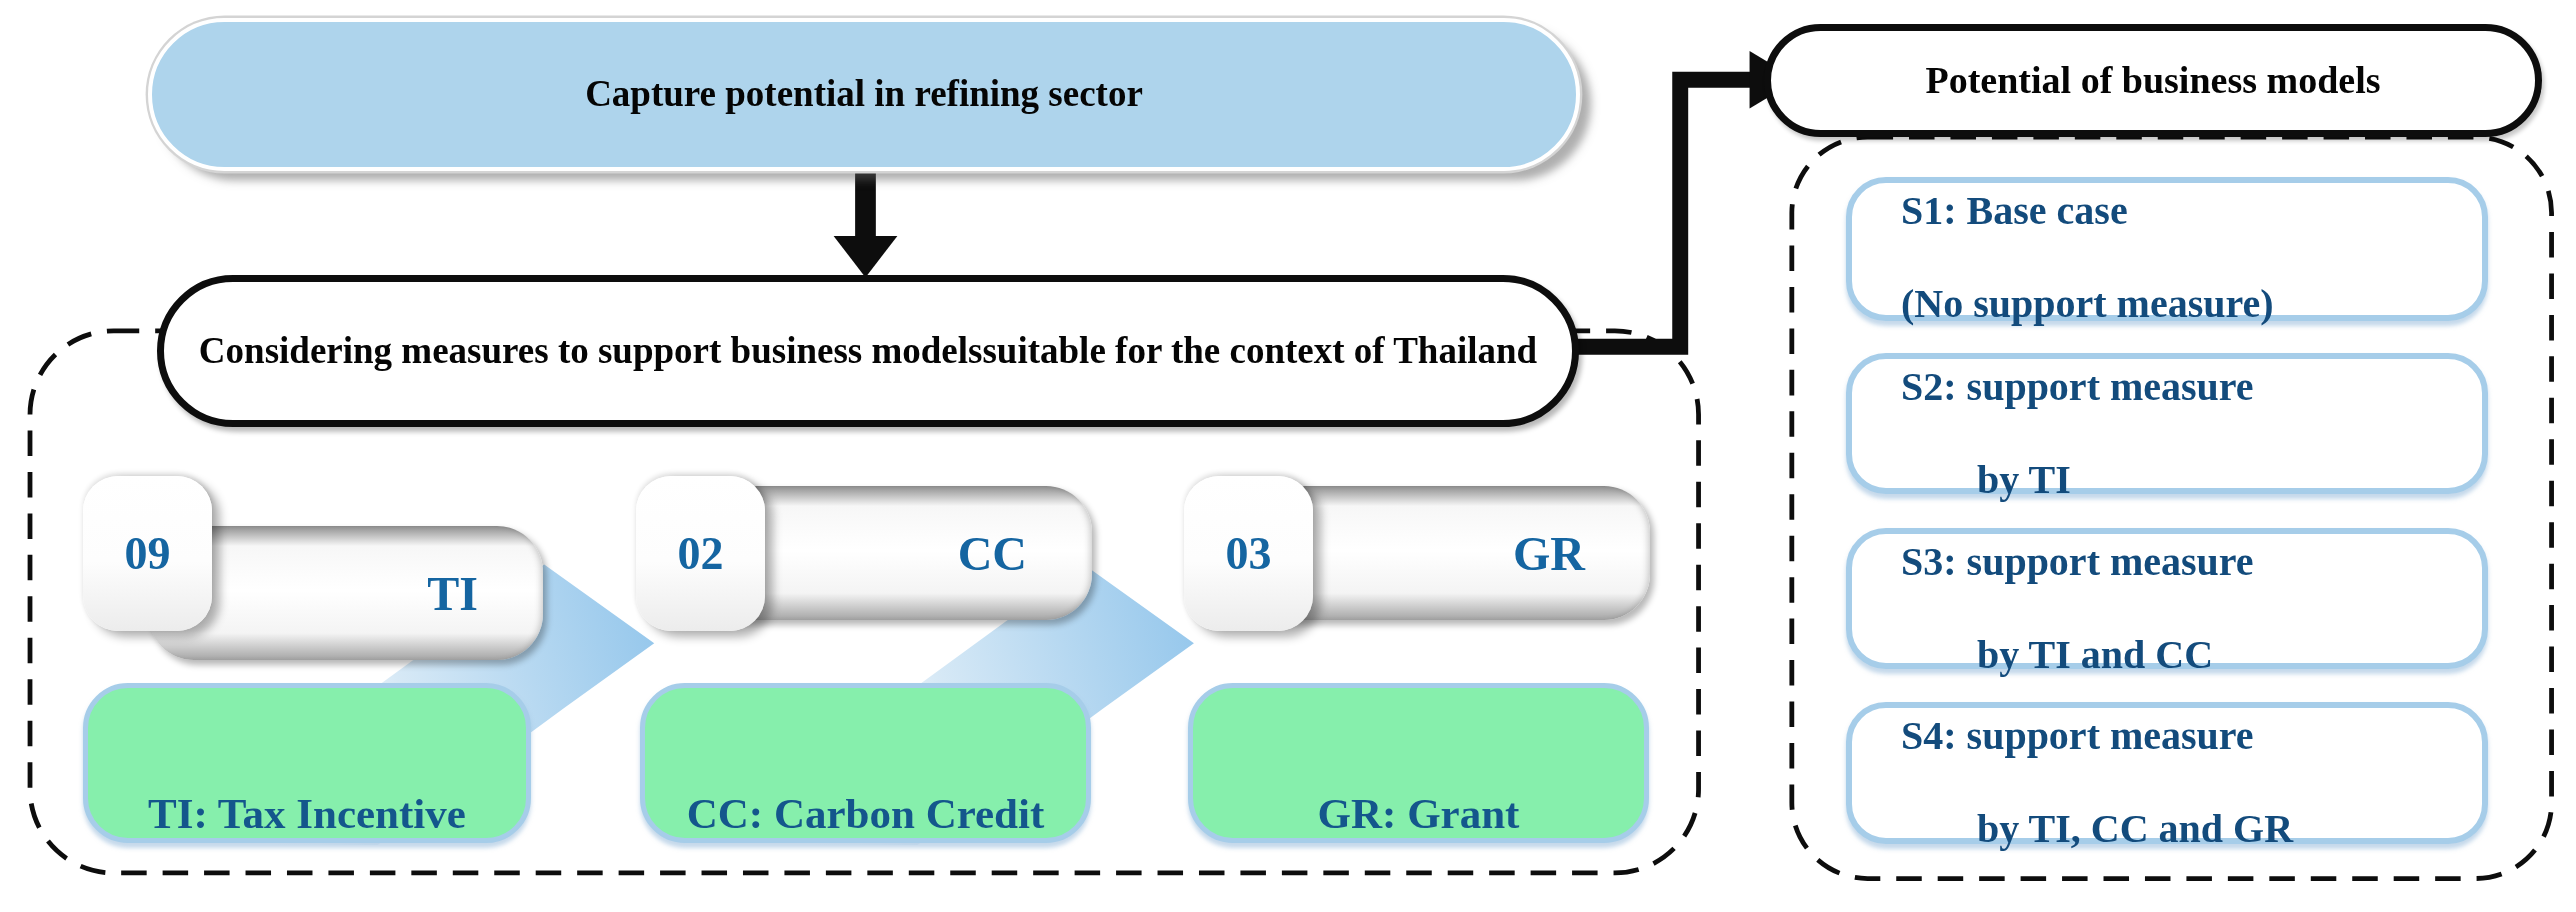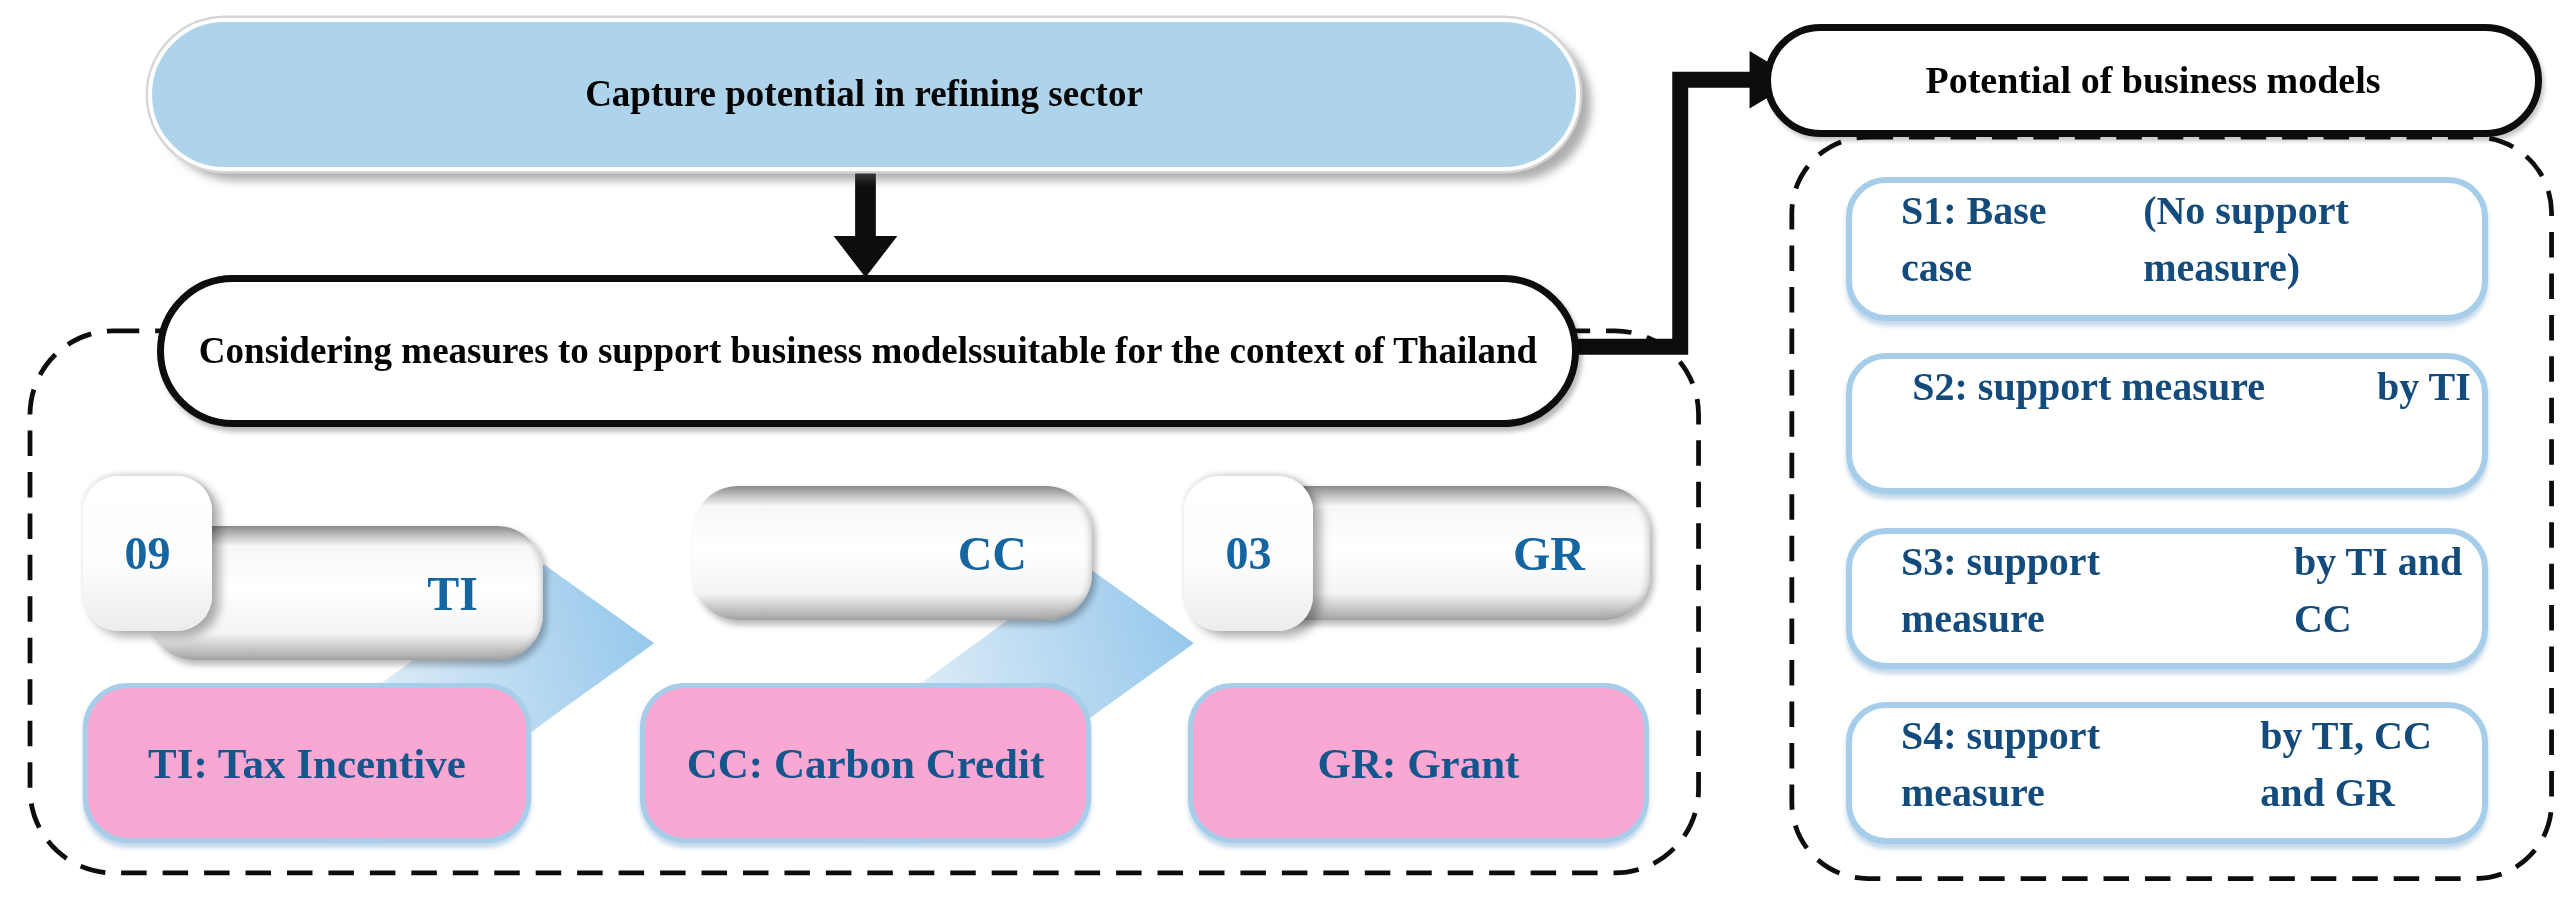--- a/index.html
+++ b/index.html
@@ -59,35 +59,35 @@
     display:flex;align-items:center;justify-content:center;
     font-weight:bold;font-size:46px;color:#1565a1;
   }
   .num-1{left:83px;}
   .num-2{left:636px;}
   .num-3{left:1184px;}
 
   
   .labelbox{
     position:absolute;top:683px;height:160px;box-sizing:border-box;
-    background:#f9a8d4;border:5.6px solid #a6cde9;border-radius:45px;
+    background:#86efac;border:5.6px solid #a6cde9;border-radius:45px;
     box-shadow:0 4.8px 4px rgba(140,180,215,.5);
-    display:flex;align-items:center;justify-content:center;
+    display:flex;align-items:flex-end;justify-content:center;
     font-weight:bold;font-size:43px;color:#14568c;text-align:center;
   }
   .label-1{left:83px;width:448px;}
   .label-2{left:640px;width:451px;}
   .label-3{left:1188px;width:461px;}
 
   
   .sbox{
     position:absolute;left:1846px;width:642px;box-sizing:border-box;
     background:#ffffff;border:6.4px solid #a6cde9;border-radius:40px;
     box-shadow:0 4.8px 4px rgba(140,180,215,.5);
-    display:flex;flex-direction:row;justify-content:center;
+    display:flex;flex-direction:column;justify-content:flex-start;
     padding-left:49px;
     font-weight:bold;font-size:40px;line-height:1.42;color:#134b7c;gap:36px;
   }
   .s1{top:177px;height:144px;}
   .s2{top:353px;height:141px;}
   .s3{top:528px;height:141px;}
   .s4{top:702px;height:142px;}
   .sline{display:block;}
   .sline.indent{padding-left:76px;}
 </style>
@@ -146,20 +146,23 @@
   <div class="pill pill-2">
     <span class="code">CC</span>
   </div>
   <div class="pill pill-3">
     <span class="code">GR</span>
   </div>
 
   <div class="numbox num-1">
     <span>09</span>
   </div>
+  <div class="numbox num-2">
+    <span>02</span>
+  </div>
   <div class="numbox num-3">
     <span>03</span>
   </div>
 
   <div class="labelbox label-1">
     <span>TI: Tax Incentive</span>
   </div>
   <div class="labelbox label-2">
     <span>CC: Carbon Credit</span>
   </div>

